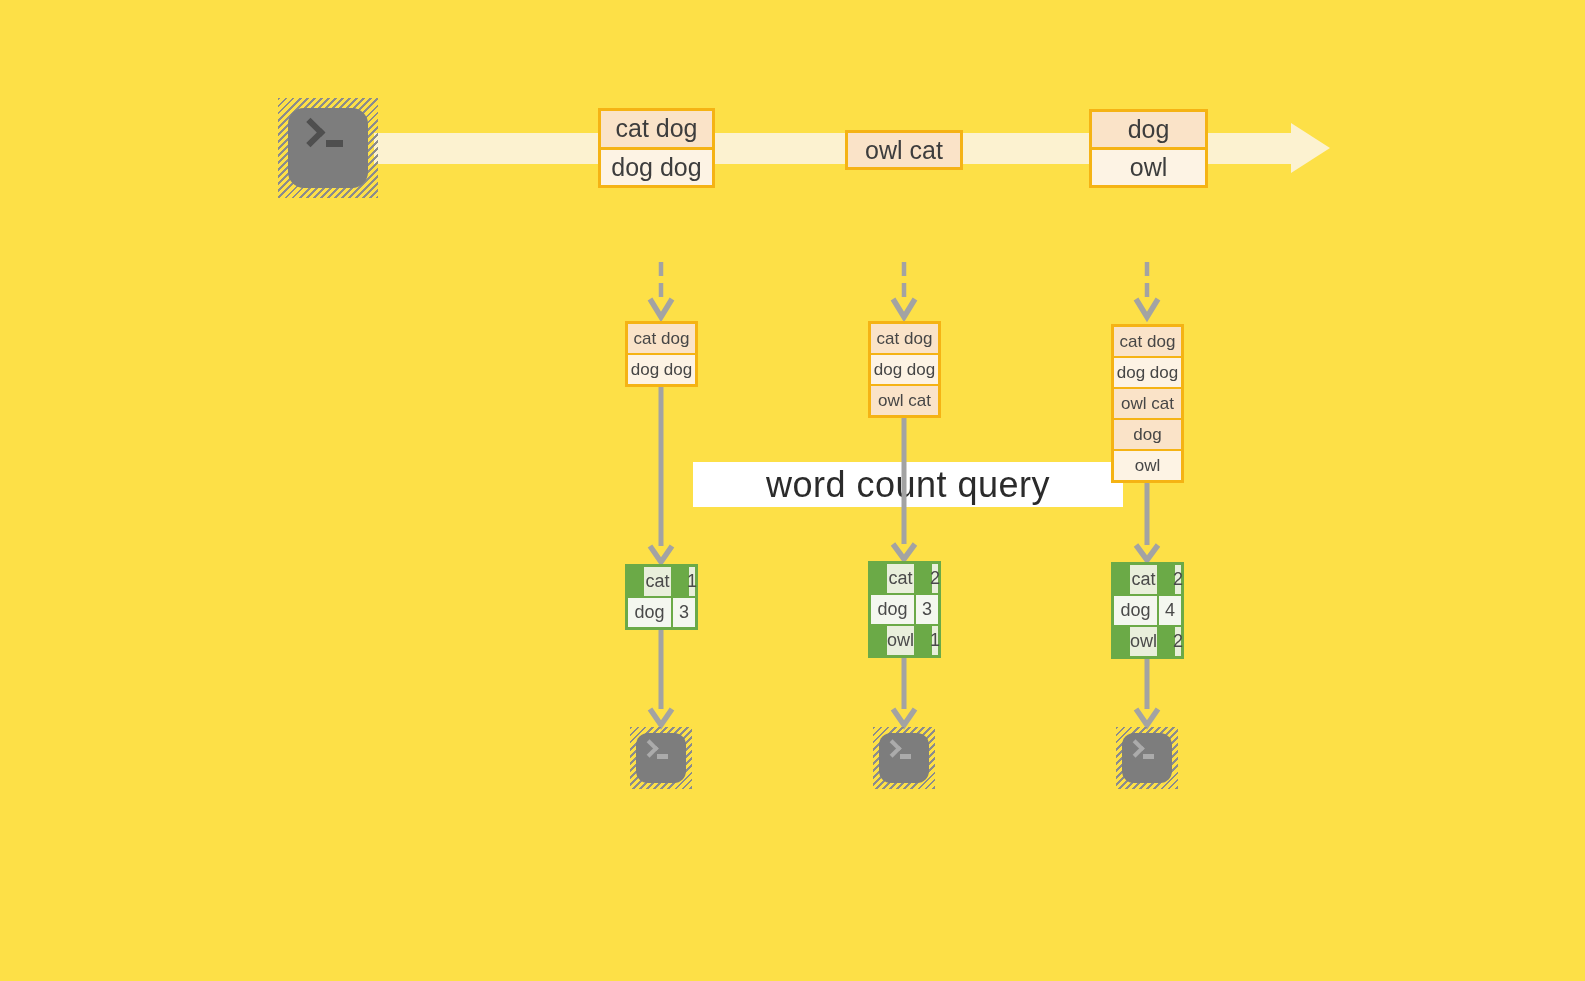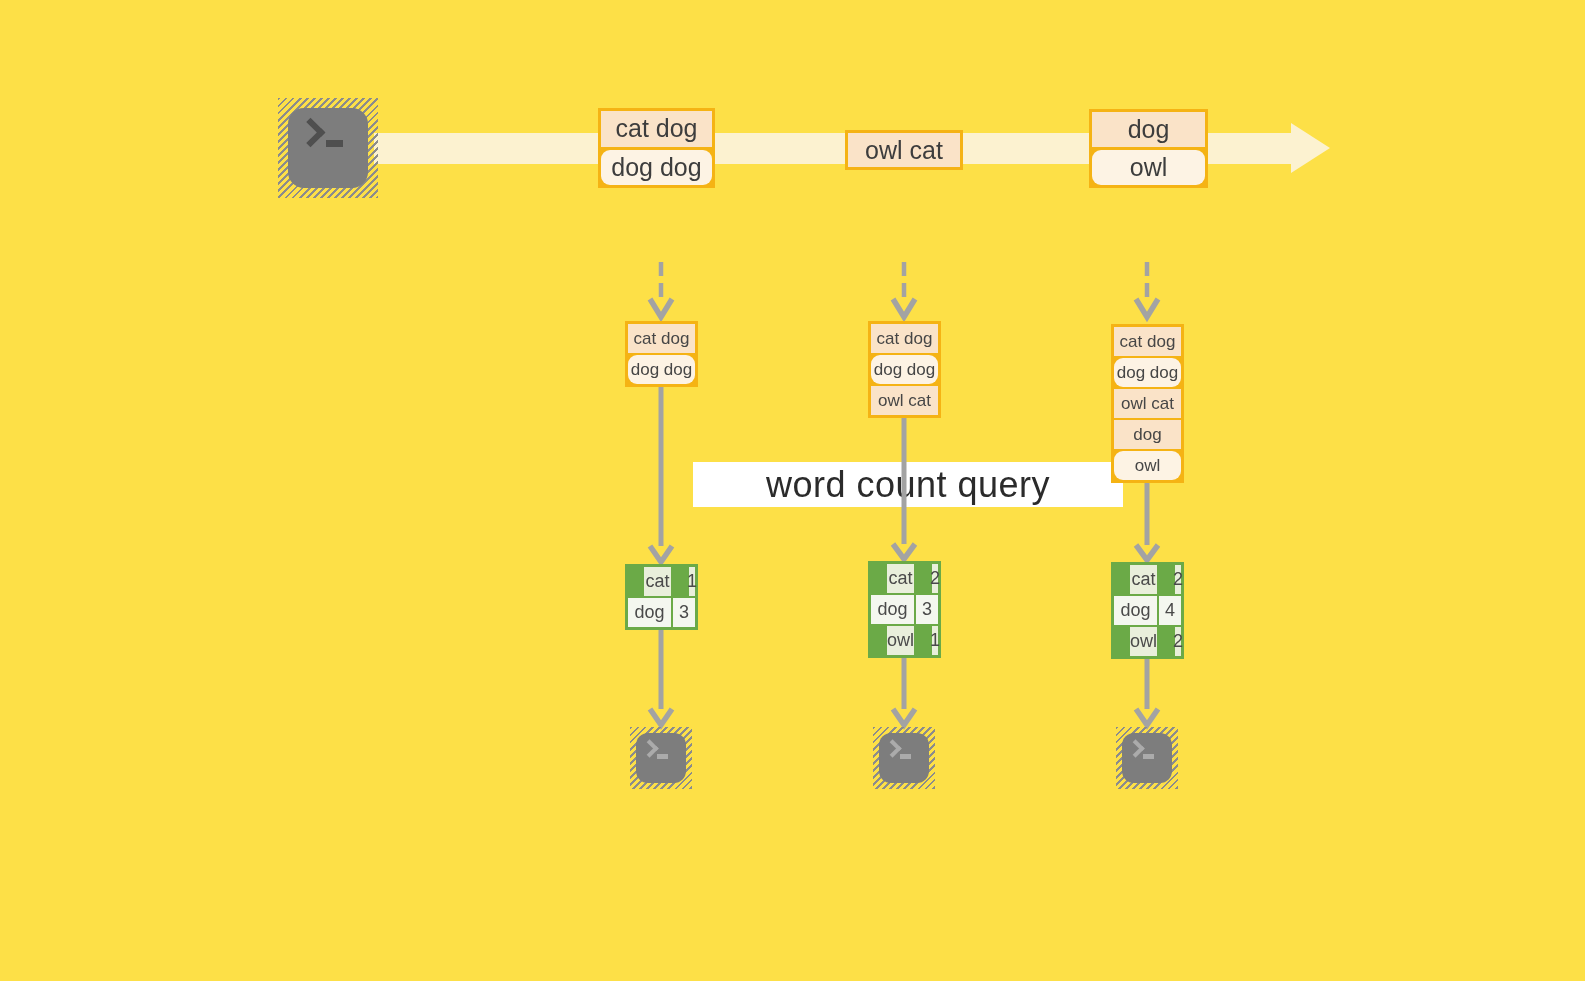--- a/index.html
+++ b/index.html
@@ -50,21 +50,21 @@
   .olist{
     position:absolute;z-index:4;box-sizing:border-box;display:grid;gap:2px;grid-auto-rows:29px;
     width:73px;background:var(--gold);border:3px solid var(--gold);
   }
   .olist .cell{display:flex;align-items:center;justify-content:center;font-size:17px;color:#464646;white-space:nowrap;}
   .list-1{left:625px;top:321px;}
   .list-2{left:868px;top:321px;}
   .list-3{left:1111px;top:324px;}
 
   .peach{background:var(--peach);}
-  .cream{background:var(--cream);border-radius:9px;}
+  .cream{background:var(--cream);}
 
   
   .banner{
     position:absolute;left:693px;top:462px;width:430px;height:45px;z-index:2;
     background:var(--banner-bg);display:flex;align-items:center;justify-content:center;
   }
   .banner span{font-size:36px;color:var(--banner-text);letter-spacing:0.5px;}
 
   
   .gtable{

